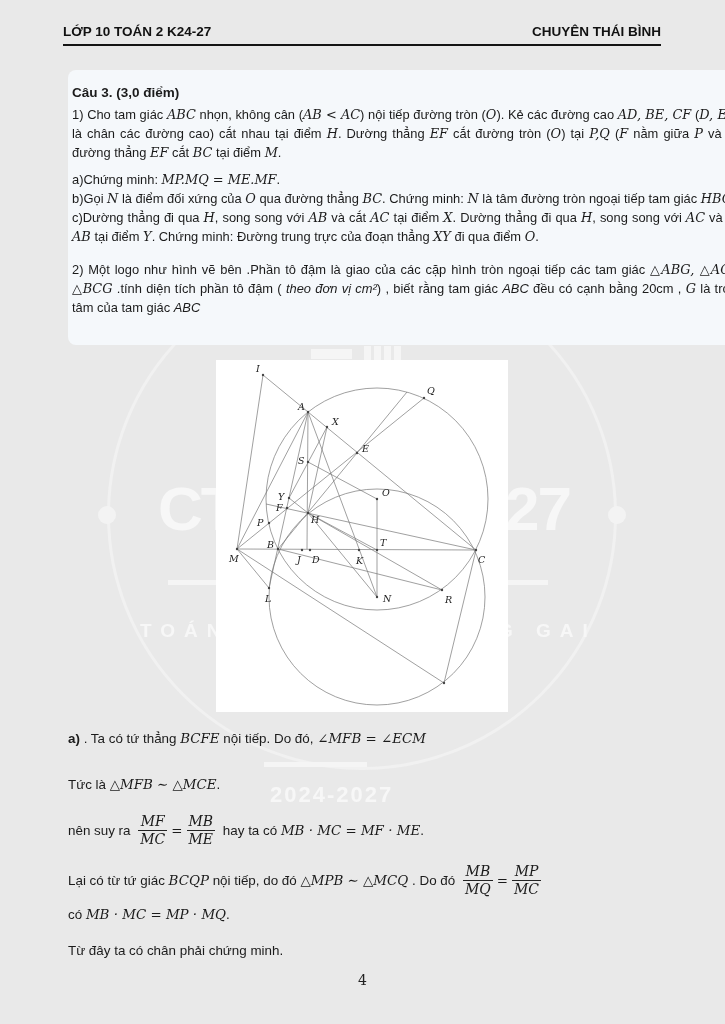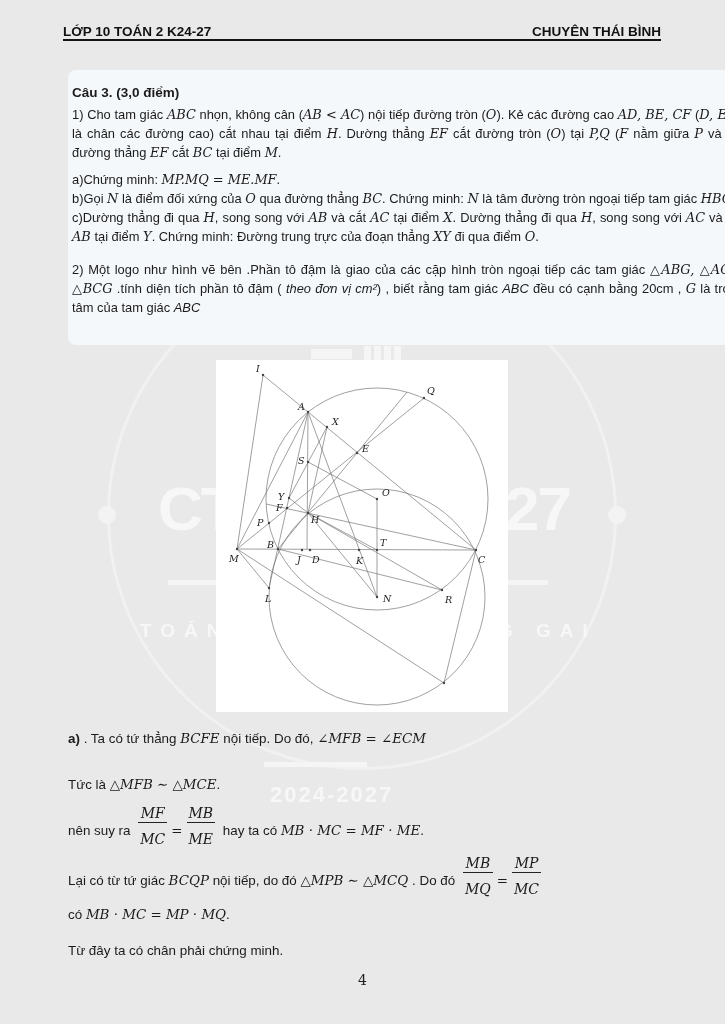--- a/index.html
+++ b/index.html
@@ -11,38 +11,38 @@
   .wm-circle{left:107px;top:260px;width:510px;height:510px;border:3px solid #f1f1f1;
              border-radius:50%;box-sizing:border-box;}
   .wm-dot{width:18px;height:18px;border-radius:50%;background:#f3f3f3;}
   .wm-big{font-size:62px;letter-spacing:-2px;line-height:1;}
   .wm-sub{font-size:19px;font-weight:700;letter-spacing:9px;}
   .wm-bar{background:#f5f5f5;height:5px;}
   .wm-years{font-size:22px;font-weight:800;letter-spacing:2px;}
   .wm-block{background:#f5f5f5;}
   
   .hdr{left:63px;top:24px;width:598px;display:flex;justify-content:space-between;
-       border-bottom:2px solid #141414;z-index:1;
+       border-bottom:2px solid #141414;padding-bottom:5px;z-index:1;
        font-weight:bold;font-size:13.5px;color:#111;}
   
   .pbox{left:68px;top:70px;width:694px;height:275px;background:#f5f8fb;border-radius:8px;
         box-sizing:border-box;padding:13px 18px 10px 4px;z-index:1;
         font-size:12.9px;line-height:1.47;text-align:justify;}
   .pbox h3{margin:0 0 3px 0;font-size:13.5px;}
   .pbox p{margin:0;}
   .mt8{margin-top:8px !important;}
   .mt14{margin-top:14px !important;}
   
   .mi{font-family:"DejaVu Serif",serif;font-style:italic;}
   .it{font-style:italic;}
   .bd{font-weight:bold;font-style:normal;}
   .frac{display:inline-flex;flex-direction:column;vertical-align:middle;text-align:center;
         margin:0 4px;font-family:"DejaVu Serif",serif;font-style:italic;
         line-height:1.15;font-size:14px;}
-  .frac .fd{border-top:1px solid #222;padding:8px 2px;}
+  .frac .fd{border-top:1px solid #222;padding:0 2px;}
   
   .figbox{left:216px;top:360px;width:292px;height:352px;background:#ffffff;z-index:1;}
   .figbox svg{width:100%;height:100%;display:block;}
   .fln{stroke:#777;stroke-width:0.7;fill:none;}
   .fdot{fill:#444;}
   .flab{font:italic 9.5px "DejaVu Serif",serif;fill:#222;}
   
   .sol{position:absolute;left:68px;z-index:1;font-size:13.4px;display:flex;
        align-items:center;white-space:pre-wrap;}
   .pgnum{left:0;top:972px;width:725px;text-align:center;z-index:1;

